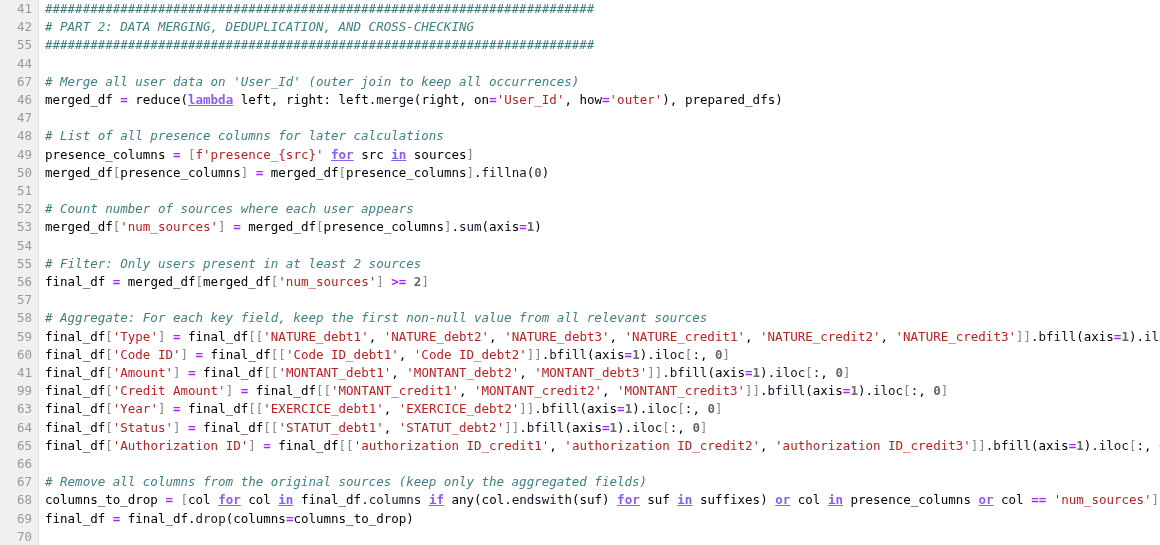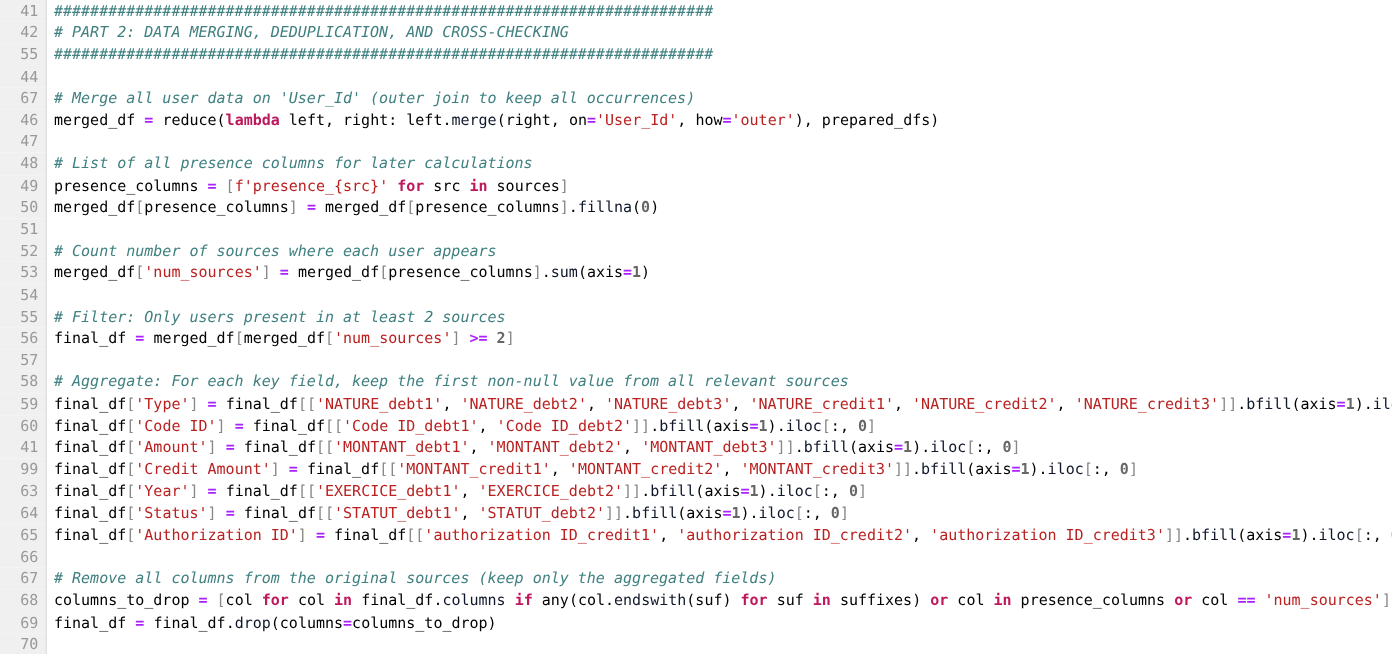--- a/index.html
+++ b/index.html
@@ -56,21 +56,21 @@
     font-size: 12.5px;
     line-height: 18.2px;
     white-space: pre;
     color: #000000;
     overflow: hidden;
   }
 
   
   .tok-comment  { color: #408080; font-style: italic; }
   .tok-string   { color: #ba2121; }
-  .tok-keyword  { color: #be185d; font-weight: bold; }
+  .tok-keyword  { color: #8b5cf6; font-weight: bold; text-decoration: underline; }
   .tok-operator { color: #aa22ff; font-weight: bold; }
   .tok-method   { color: #0f172a; }
   .tok-number   { color: #666666; font-weight: bold; }
   .tok-punct    { color: #888888; }
   .tok-plain    { color: #000000; }
 </style>
 </head>
 <body>
 
 <div id="editor">

